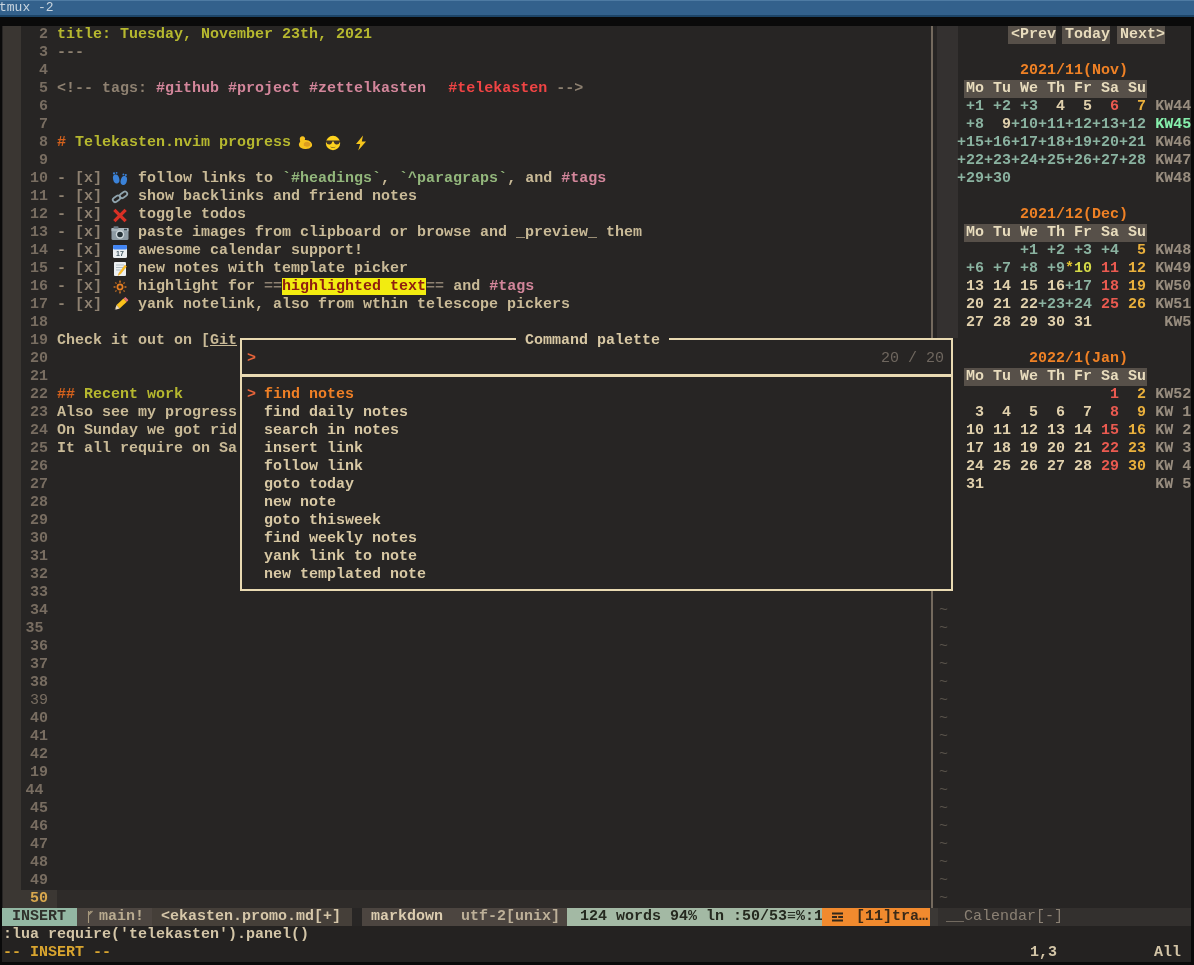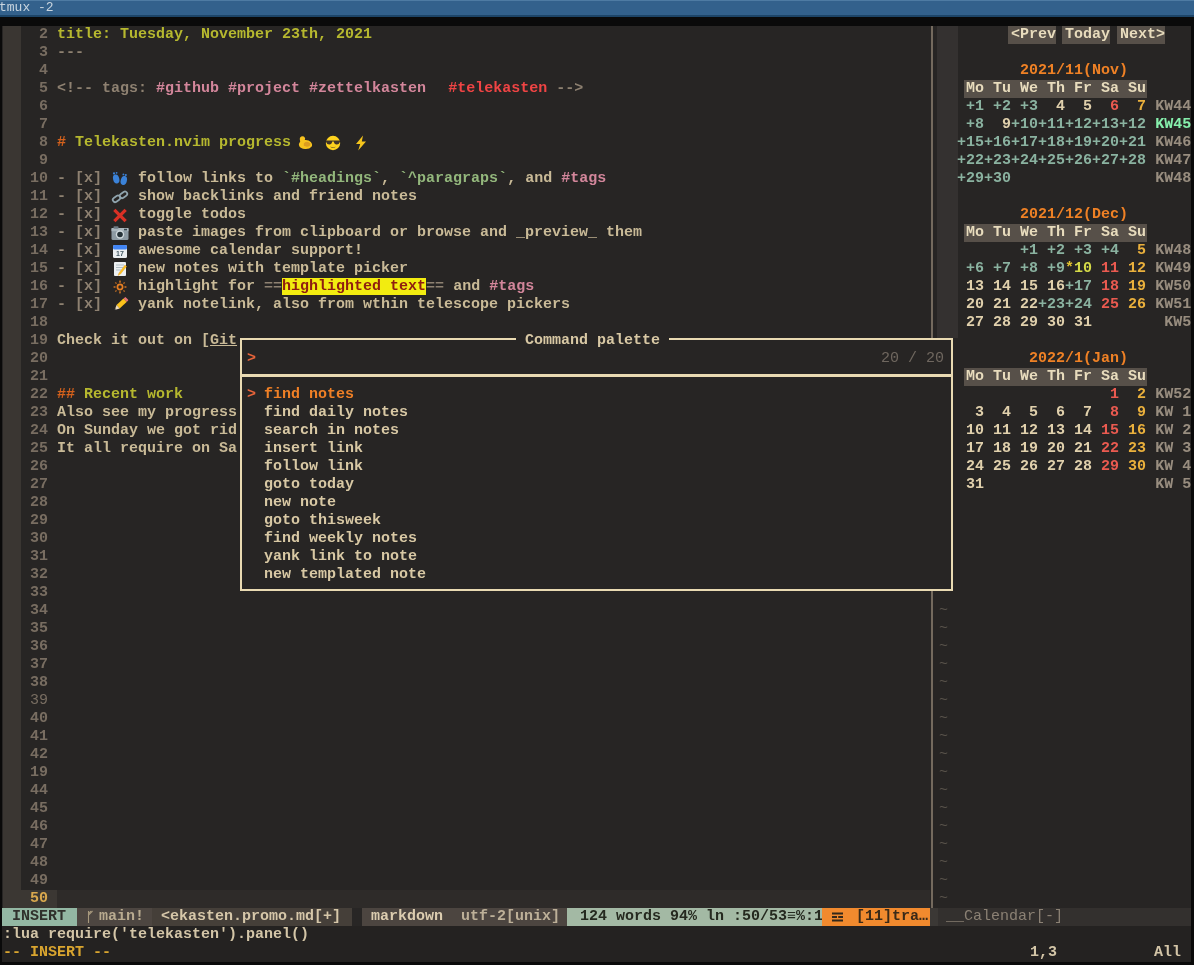--- a/index.html
+++ b/index.html
@@ -42,30 +42,30 @@
 <div class="r" style="left:21px;top:440px;width:27px;text-align:right;color:#786d61;font-weight:bold">25</div>
 <div class="r" style="left:21px;top:458px;width:27px;text-align:right;color:#786d61;font-weight:bold">26</div>
 <div class="r" style="left:21px;top:476px;width:27px;text-align:right;color:#786d61;font-weight:bold">27</div>
 <div class="r" style="left:21px;top:494px;width:27px;text-align:right;color:#786d61;font-weight:bold">28</div>
 <div class="r" style="left:21px;top:512px;width:27px;text-align:right;color:#786d61;font-weight:bold">29</div>
 <div class="r" style="left:21px;top:530px;width:27px;text-align:right;color:#786d61;font-weight:bold">30</div>
 <div class="r" style="left:21px;top:548px;width:27px;text-align:right;color:#786d61;font-weight:bold">31</div>
 <div class="r" style="left:21px;top:566px;width:27px;text-align:right;color:#786d61;font-weight:bold">32</div>
 <div class="r" style="left:21px;top:584px;width:27px;text-align:right;color:#786d61;font-weight:bold">33</div>
 <div class="r" style="left:21px;top:602px;width:27px;text-align:right;color:#786d61;font-weight:bold">34</div>
-<div class="r" style="left:21px;top:620px;width:27px;text-align:right;color:#786d61;font-weight:bold">35</div>
+<div class="r" style="left:21px;top:620px;width:27px;text-align:center;color:#786d61;font-weight:bold">35</div>
 <div class="r" style="left:21px;top:638px;width:27px;text-align:right;color:#786d61;font-weight:bold">36</div>
 <div class="r" style="left:21px;top:656px;width:27px;text-align:right;color:#786d61;font-weight:bold">37</div>
 <div class="r" style="left:21px;top:674px;width:27px;text-align:right;color:#786d61;font-weight:bold">38</div>
 <div class="r" style="left:21px;top:692px;width:27px;text-align:right;color:#786d61;font-weight:normal">39</div>
 <div class="r" style="left:21px;top:710px;width:27px;text-align:right;color:#786d61;font-weight:bold">40</div>
 <div class="r" style="left:21px;top:728px;width:27px;text-align:right;color:#786d61;font-weight:bold">41</div>
 <div class="r" style="left:21px;top:746px;width:27px;text-align:right;color:#786d61;font-weight:bold">42</div>
 <div class="r" style="left:21px;top:764px;width:27px;text-align:right;color:#786d61;font-weight:bold">19</div>
-<div class="r" style="left:21px;top:782px;width:27px;text-align:right;color:#786d61;font-weight:bold">44</div>
+<div class="r" style="left:21px;top:782px;width:27px;text-align:center;color:#786d61;font-weight:bold">44</div>
 <div class="r" style="left:21px;top:800px;width:27px;text-align:right;color:#786d61;font-weight:bold">45</div>
 <div class="r" style="left:21px;top:818px;width:27px;text-align:right;color:#786d61;font-weight:bold">46</div>
 <div class="r" style="left:21px;top:836px;width:27px;text-align:right;color:#786d61;font-weight:bold">47</div>
 <div class="r" style="left:21px;top:854px;width:27px;text-align:right;color:#786d61;font-weight:bold">48</div>
 <div class="r" style="left:21px;top:872px;width:27px;text-align:right;color:#786d61;font-weight:bold">49</div>
 <div class="r" style="left:21px;top:890px;width:27px;text-align:right;color:#d9a84e;font-weight:bold">50</div>
 <div class="r" style="left:57px;top:26px;color:#c9ba97"><span style="color:#b6b82f;font-weight:bold;">title: Tuesday, November 23th, 2021</span></div>
 <div class="r" style="left:57px;top:44px;color:#c9ba97"><span style="color:#8e8171;">---</span></div>
 <div class="r" style="left:57px;top:80px;color:#c9ba97"><span style="color:#8e8171;">&lt;!-- tags: </span><span style="color:#d3869b;">#github</span> <span style="color:#d3869b;">#project</span> <span style="color:#d3869b;">#zettelkasten</span> <span style="color:#ef4444;margin-left:13px;">#telekasten</span><span style="color:#8e8171;"> --&gt;</span></div>
 <div class="r" style="left:57px;top:134px;color:#c9ba97"><span style="color:#d4611c;">#</span> <span style="color:#b6b82f;font-weight:bold;">Telekasten.nvim progress</span></div>

